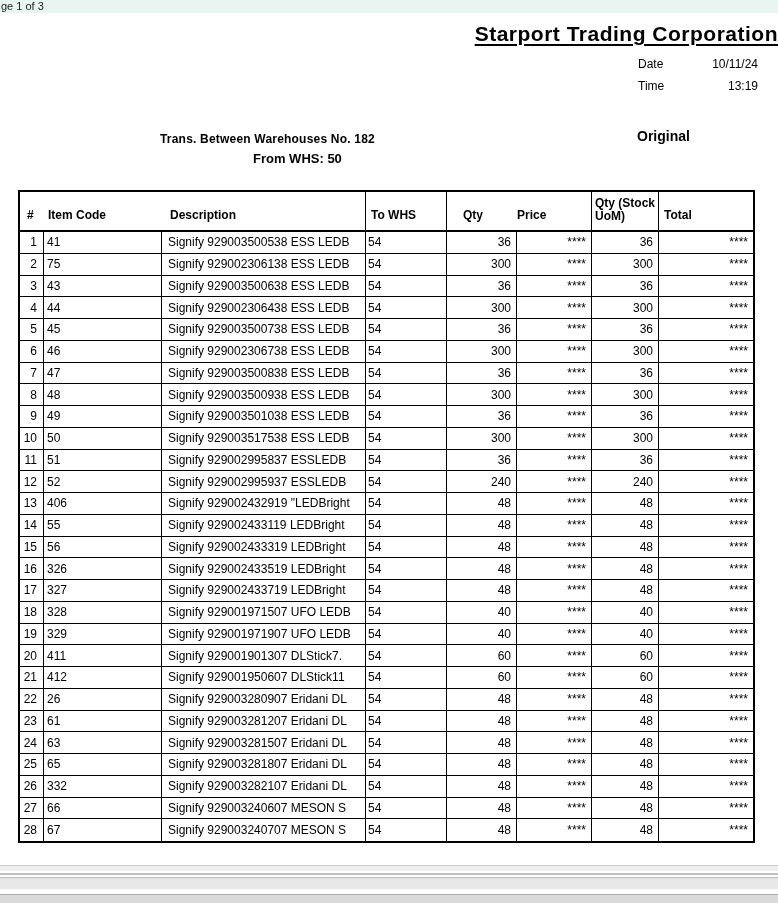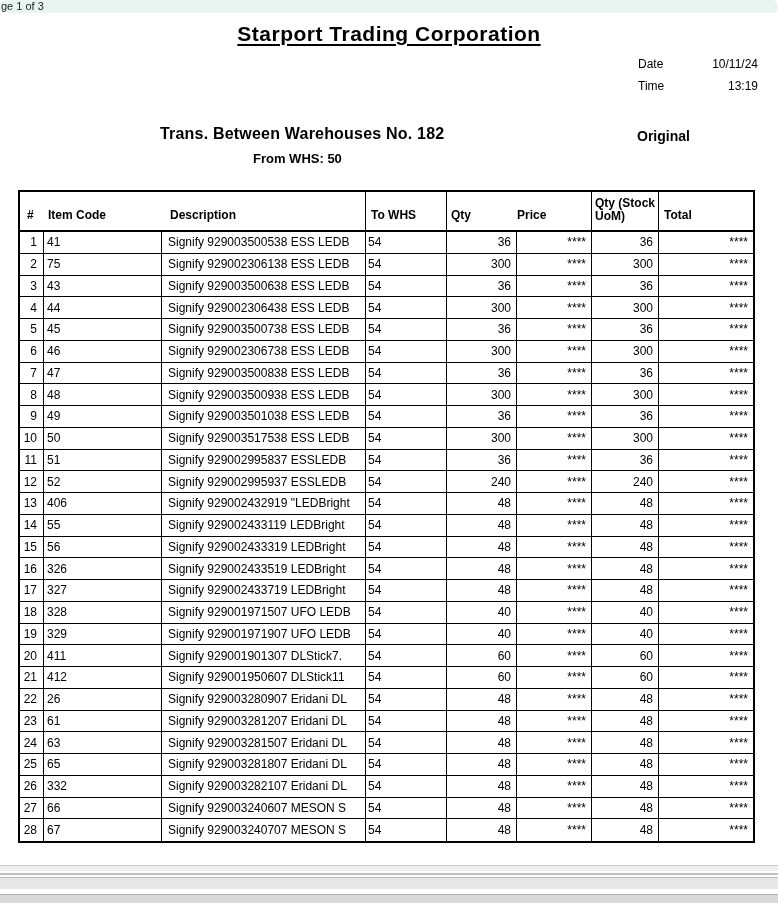--- a/index.html
+++ b/index.html
@@ -1,46 +1,46 @@
 <!DOCTYPE html>
 <html><head>
 <meta charset="utf-8">
 <style>
   * { margin:0; padding:0; box-sizing:border-box; }
   html,body { background:#fff; }
   body { font-family:"Liberation Sans","DejaVu Sans",sans-serif; color:#000; }
   .screen { position:relative; width:778px; height:903px; background:#fff; overflow:hidden; }
 
-  .top-strip { position:absolute; left:0; top:0; width:778px; height:13px; background:#e9f5f0;border-radius:6px; }
+  .top-strip { position:absolute; left:0; top:0; width:778px; height:13px; background:#e9f5f0; }
   .page-indicator { position:absolute; left:1px; top:0px; font-size:11px; color:#222; white-space:nowrap; }
 
-  .company-title { position:absolute; left:0; top:22px; width:778px; text-align:center;
+  .company-title { position:absolute; left:0; top:22px; width:778px; text-align:right;
                    font-size:21px; font-weight:bold; letter-spacing:0.5px;
                    text-decoration:underline; text-underline-offset:3px; }
 
   .meta-label { position:absolute; font-size:12px; }
   .meta-value { position:absolute; font-size:12px; right:20px; }
   .lbl-date { left:638px; top:57px; }
   .val-date { top:57px; }
   .lbl-time { left:638px; top:79px; }
   .val-time { top:79px; }
 
-  .doc-title { position:absolute; left:160px; top:125px; font-size:16px; font-weight:bold; letter-spacing:0.2px; }
+  .doc-title { position:absolute; left:160px; top:132px; font-size:12px; font-weight:bold; letter-spacing:0.2px; }
   .doc-type  { position:absolute; left:637px; top:128px; font-size:14px; font-weight:bold; }
   .from-whs  { position:absolute; left:253px; top:151px; font-size:13px; font-weight:bold; }
 
   .wh-table { position:absolute; left:18px; top:190px; width:737px; border:2px solid #000; background:#fff; }
 
   .thead { display:grid; grid-template-columns:346px 81px 145px 67px 1fr; height:40px;
            border-bottom:2px solid #000; font-weight:bold; font-size:12px; }
   .hcell { position:relative; border-right:1px solid #000; }
   .hcell:last-child { border-right:none; }
   .hspan { position:absolute; bottom:8px; white-space:nowrap; }
   .h-num { left:7px; } .h-code { left:28px; } .h-desc { left:150px; }
-  .h-towhs { left:5px; } .h-qty { left:4px; } .h-price { left:70px; }
+  .h-towhs { left:5px; } .h-qty { left:16px; } .h-price { left:70px; }
   .h-total { left:5px; }
   .h-qtystock { position:absolute; left:3px; bottom:7px; line-height:13px; white-space:nowrap; }
 
   .tbody { display:block; }
   .row { display:grid; grid-template-columns:24px 118px 204px 81px 70px 75px 67px 1fr;
          height:21.75px; border-bottom:1px solid #000; font-size:12px; }
   .row:last-child { border-bottom:none; }
   .c { border-right:1px solid #000; display:flex; align-items:center;
        overflow:hidden; white-space:nowrap; }
   .c:last-child { border-right:none; }

